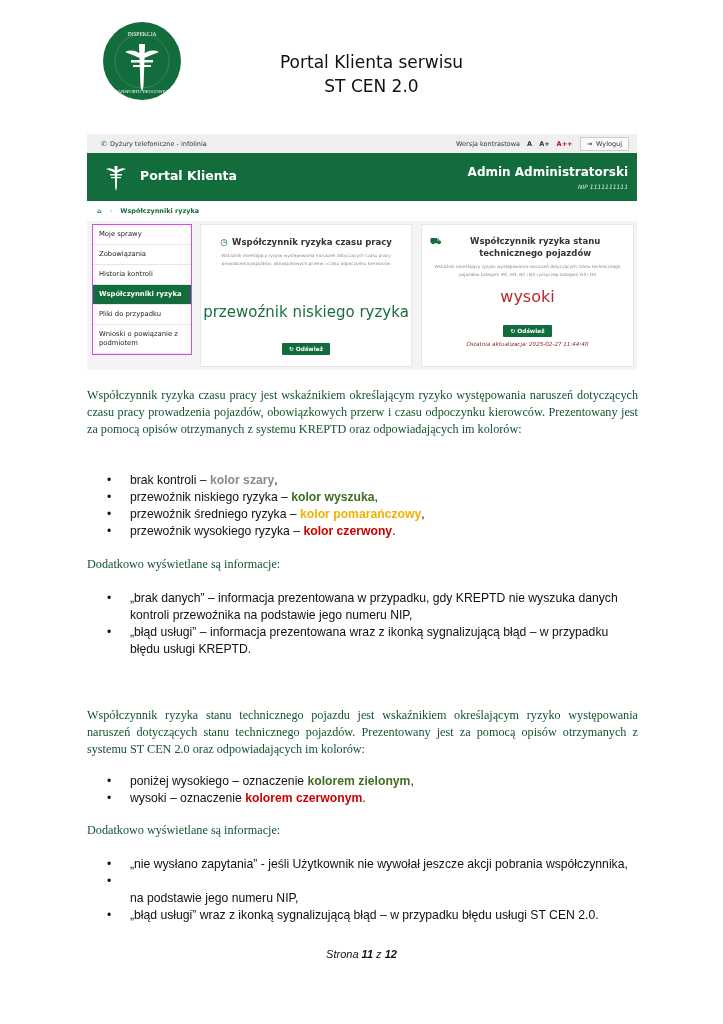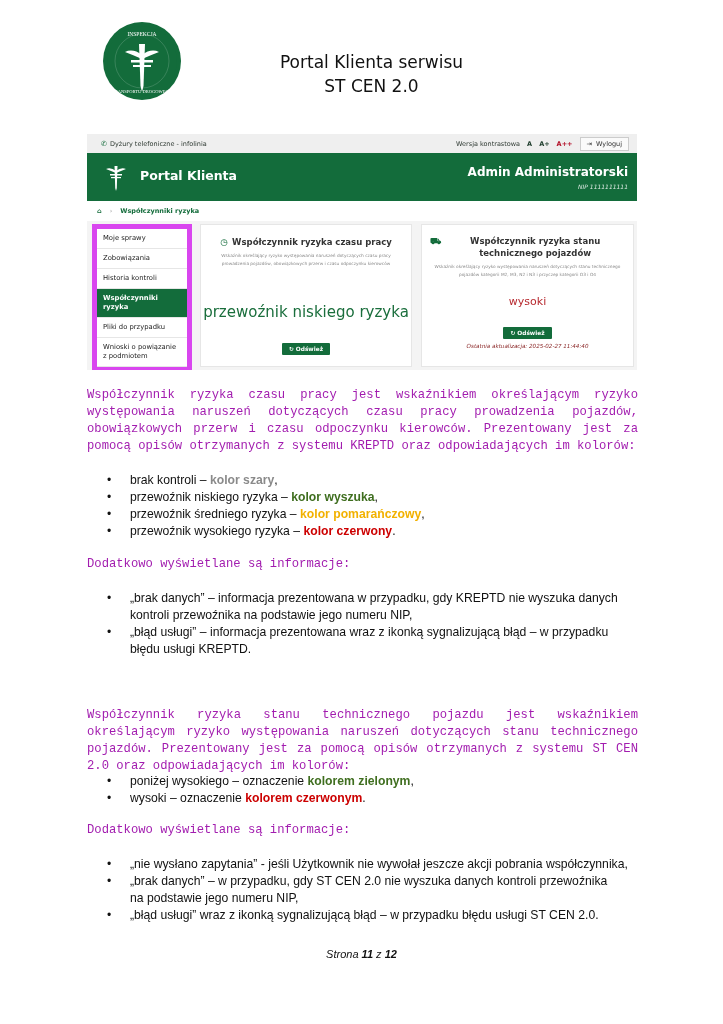--- a/index.html
+++ b/index.html
@@ -21,40 +21,40 @@
   .topbar .fs { font-weight: bold; color: #1c3b2a; }
   .topbar .fs.xl { color: #b3122a; }
   .logout { border: 1px solid #ccc; background: #fafafa; padding: 2px 6px; display: flex; align-items: center; gap: 4px; color: #333; }
   .hero { height: 48px; background: #136c3b; position: relative; color: #fff; }
   .hero .mini-logo { position: absolute; left: 18px; top: 9px; width: 22px; height: 30px; }
   .hero .brand { position: absolute; left: 53px; top: 15px; font-size: 12.5px; font-weight: bold; }
   .hero .user { position: absolute; right: 9px; top: 12px; font-size: 12px; font-weight: bold; text-align: right; }
   .hero .nip { position: absolute; right: 9px; top: 30px; font-size: 6px; font-style: italic; opacity: 0.85; }
   .crumbs { height: 20px; background: #fff; display: flex; align-items: center; padding-left: 10px; gap: 8px; font-size: 6.5px; color: #136c3b; font-weight: bold; }
   .crumbs .sep { color: #999; font-weight: normal; }
-  .menu { position: absolute; left: 5px; top: 90px; width: 100px; background: #fff; border: 5px solid #d946ef; }
+  .menu { position: absolute; left: 5px; top: 90px; width: 100px; background: #fff; border: 1px solid #d946ef; }
   .menu-item { font-size: 6.8px; color: #222; padding: 5px 6px; border-bottom: 1px solid #e6e6e6; line-height: 9px; }
   .menu-item.active { background: #136c3b; color: #fff; font-weight: bold; }
   .card { position: absolute; top: 90px; background: #fff; border: 1px solid #e6e6e6; text-align: center; }
   .card.c1 { left: 113px; width: 212px; height: 143px; }
   .card.c2 { left: 334px; width: 213px; height: 143px; }
   .card-title { font-size: 8.5px; color: #333; font-weight: bold; margin-top: 11px; display: flex; justify-content: center; align-items: flex-start; gap: 4px; line-height: 12px; padding: 0 8px; }
   .card-title .ic { color: #136c3b; font-size: 9px; }
   .c2 .card-title { margin-top: 10px; }
   .card-desc { font-size: 4.3px; color: #888; line-height: 8px; margin-top: 4px; padding: 0 6px; }
   .value { font-weight: normal; }
   .c1 .value { color: #1a6e3c; font-size: 15px; margin-top: 35px; }
-  .c2 .value { color: #b7282e; font-size: 11px; margin-top: 16px; }
+  .c2 .value { color: #b7282e; font-size: 16px; margin-top: 8px; }
   .refresh { display: inline-block; background: #136c3b; color: #fff; font-size: 5.8px; font-weight: bold; padding: 3px 7px; border-radius: 1px; }
   .c1 .refresh { margin-top: 22px; }
   .c2 .refresh { margin-top: 19px; }
   .updated { font-size: 5.6px; color: #8c2a2a; font-style: italic; margin-top: 4px; }
 
   
-  .txt { position: absolute; left: 87px; width: 551px; font-family: Liberation Mono, monospace; font-size: 12.2px; line-height: 17px; color: #a21caf; }
+  .txt { position: absolute; left: 87px; width: 551px; font-family: Liberation Serif, serif; font-size: 12.2px; line-height: 17px; color: #14532d; }
   .justify { text-align: justify; }
   ul.bul { position: absolute; left: 87px; width: 560px; list-style: none; font-family: "Liberation Sans", sans-serif; font-size: 12.2px; line-height: 17px; color: #111; }
   ul.bul li { position: relative; padding-left: 43px; }
   ul.bul li::before { content: "•"; position: absolute; left: 20px; top: 0; }
   .grey { color: #8a8a8a; font-weight: bold; }
   .green { color: #3f6e1f; font-weight: bold; }
   .orange { color: #f2b100; font-weight: bold; }
   .red { color: #cc0000; font-weight: bold; }
 
   .footer { position: absolute; left: 0; width: 723px; top: 948px; text-align: center; font-family: "Liberation Sans", sans-serif; font-size: 11px; font-style: italic; color: #111; }
@@ -174,19 +174,19 @@
 
 <ul class="bul" style="top:773px;">
   <li><span>poniżej wysokiego – oznaczenie </span><span class="green">kolorem zielonym</span><span>,</span></li>
   <li><span>wysoki – oznaczenie </span><span class="red">kolorem czerwonym</span><span>.</span></li>
 </ul>
 
 <p class="txt" style="top:822px;">Dodatkowo wyświetlane są informacje:</p>
 
 <ul class="bul" style="top:856px;">
   <li><span>„nie wysłano zapytania” - jeśli Użytkownik nie wywołał jeszcze akcji pobrania współczynnika,</span></li>
-  <li><span>„brak danych” – w przypadku, gdy ST CEN 2.0 nie wyszuka danych kontroli przewoźnika</span><br><span>na podstawie jego numeru NIP,</span></li>
+  <li><br><span>na podstawie jego numeru NIP,</span></li>
   <li><span>„błąd usługi” wraz z ikonką sygnalizującą błąd  –  w przypadku błędu usługi ST CEN 2.0.</span></li>
 </ul>
 
 <div class="footer">
   <span>Strona </span><b>11</b><span> z </span><b>12</b>
 </div>
 
 </body></html>

